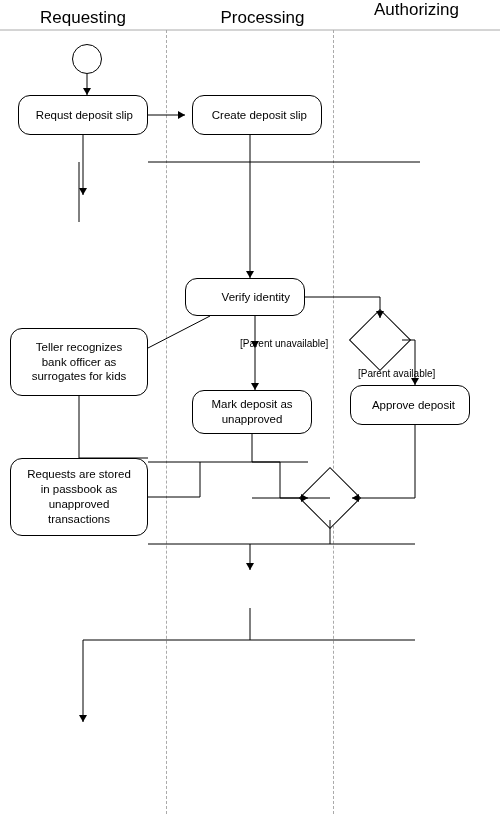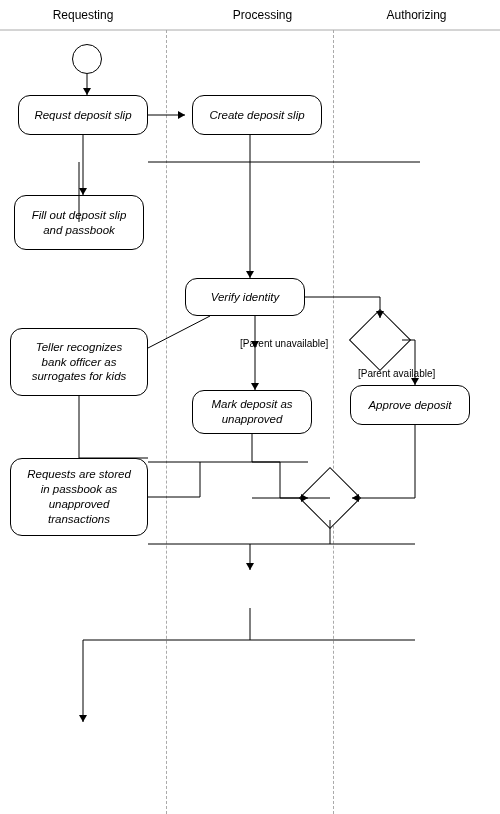--- a/index.html
+++ b/index.html
@@ -14,46 +14,45 @@
     .diagram-container {
       position: relative;
       width: 500px;
       height: 814px;
       background: #fff;
     }
     
     .lane-header {
       position: absolute;
       top: 0;
-      font-size: 12px;
+      font-size: 17px;
       text-align: center;
       font-weight: normal;
       color: #000;
     }
     
     .lane-divider {
       position: absolute;
       top: 0;
       bottom: 0;
       border-left: 1px dashed #aaa;
     }
     
     .box {
       position: absolute;
       border: 1px solid #000;
       border-radius: 12px;
       background: #fff;
       display: flex;
       align-items: center;
-      justify-content: center;
+      justify-content: flex-end;
       text-align: center;
       line-height: 1.3;
       padding: 4px 14px;
       font-size: 11.5px;
-      font-style: italic;
     }
     
     .diamond-wrap {
       position: absolute;
       display: flex;
       align-items: center;
       justify-content: center;
     }
     .diamond {
       width: 44px;
@@ -83,38 +82,35 @@
       color: #000;
     }
   </style>
 </head>
 <body>
 
 <div class="diagram-container">
 
   <div class="lane-header" style="left:0; width:166px; top:8px;">Requesting</div>
   <div class="lane-header" style="left:179px; width:167px; top:8px;">Processing</div>
-  <div class="lane-header" style="left:333px; width:167px; top:8px;">Authorizing</div>
+  <div class="lane-header" style="left:333px; width:167px; top:0;">Authorizing</div>
 
   <div class="lane-divider" style="left:166px; top:30px;"></div>
   <div class="lane-divider" style="left:333px; top:30px;"></div>
 
   <div class="circle" style="left:72px; top:44px; width:30px; height:30px;"></div>
 
   <div class="box" style="left:18px; top:95px; width:130px; height:40px;">
     <span>Requst deposit slip</span>
   </div>
 
   <div class="box" style="left:185px; top:95px; width:130px; height:40px;margin-left:7px;">
     <span>Create deposit slip</span>
   </div>
 
-  <div class="box" style="left:14px; top:195px; width:130px; height:55px;">
-    <span>Fill out deposit slip and passbook</span>
-  </div>
 
   <div class="box" style="left:185px; top:278px; width:120px; height:38px;">
     <span>Verify identity</span>
   </div>
 
   <div class="box" style="left:10px; top:328px; width:138px; height:68px;">
     <span>Teller recognizes bank officer as surrogates for kids</span>
   </div>
 
   <div class="diamond-wrap" style="left:358px; top:318px; width:44px; height:44px;">

